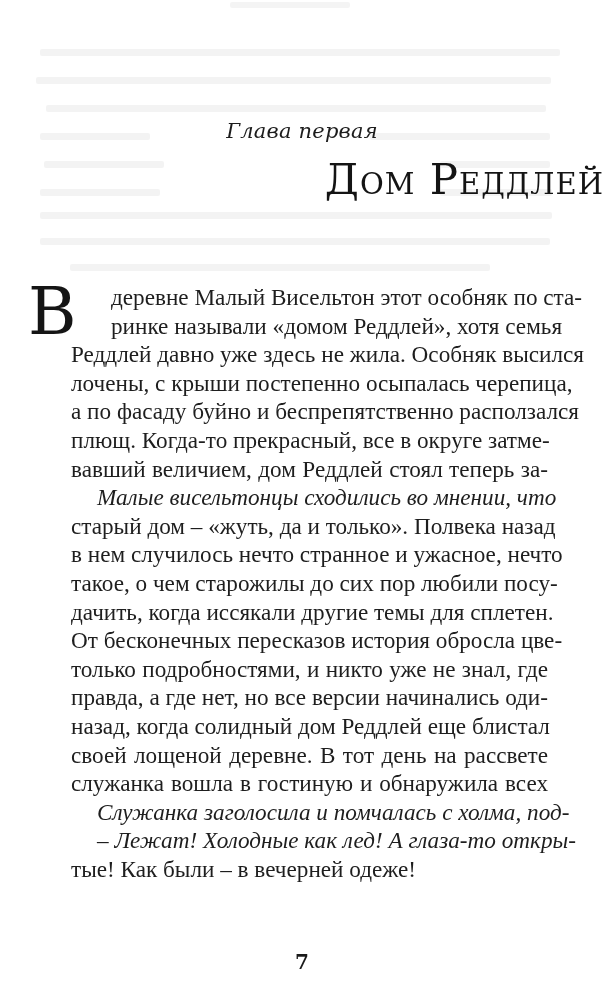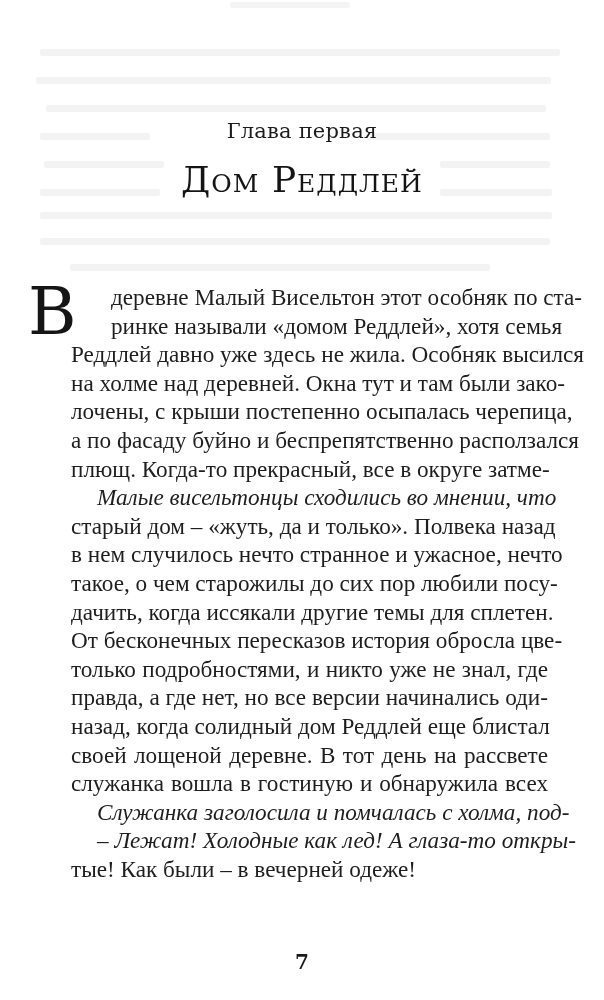--- a/index.html
+++ b/index.html
@@ -36,31 +36,32 @@
     background: #ececec;
     opacity: 0.6;
     border-radius: 2px;
   }
   .chapter-label {
     position: absolute;
     top: 119px;
     left: 0; width: 604px;
     text-align: center;
     font-family: "DejaVu Serif", "Liberation Serif", serif;
+    font-style: italic;
     font-size: 21px;
     letter-spacing: 0.2px;
     color: #1c1c1c;
   }
   .chapter-title {
     position: absolute;
     top: 154px;
     left: 0; width: 604px;
-    text-align: center;
+    text-align: right;
     font-family: "DejaVu Serif", "Liberation Serif", serif;
-    font-size: 36px;
+    font-size: 42px;
     font-variant: small-caps;
     letter-spacing: 1px;
     color: #141414;
     line-height: 52px;
   }
   .text {
     position: absolute;
     left: 30px;
     top: 283px;
     width: 518px;
@@ -126,24 +127,24 @@
 </div>
 
 <div class="chapter-label">Глава первая</div>
 <div class="chapter-title">Дом Реддлей</div>
 
 <div class="text" id="body-text">
   <span class="dropcap">В</span>
   <span class="line dc">деревне Малый Висельтон этот особняк по ста-</span>
   <span class="line dc">ринке называли «домом Реддлей», хотя семья</span>
   <span class="line">Реддлей давно уже здесь не жила. Особняк высился</span>
-  <span class="line">на холме над деревней. Окна тут и там были зако-</span>
   <span class="line">лочены, с крыши постепенно осыпалась черепица,</span>
   <span class="line">а по фасаду буйно и беспрепятственно расползался</span>
   <span class="line">плющ. Когда-то прекрасный, все в округе затме-</span>
+  <span class="line">вавший величием, дом Реддлей стоял теперь за-</span>
   <span class="line indent">Малые висельтонцы сходились во мнении, что</span>
   <span class="line">старый дом – «жуть, да и только». Полвека назад</span>
   <span class="line">в нем случилось нечто странное и ужасное, нечто</span>
   <span class="line">такое, о чем старожилы до сих пор любили посу-</span>
   <span class="line">дачить, когда иссякали другие темы для сплетен.</span>
   <span class="line">От бесконечных пересказов история обросла цве-</span>
   <span class="line">только подробностями, и никто уже не знал, где</span>
   <span class="line">правда, а где нет, но все версии начинались оди-</span>
   <span class="line">назад, когда солидный дом Реддлей еще блистал</span>
   <span class="line">своей лощеной деревне. В тот день на рассвете</span>

